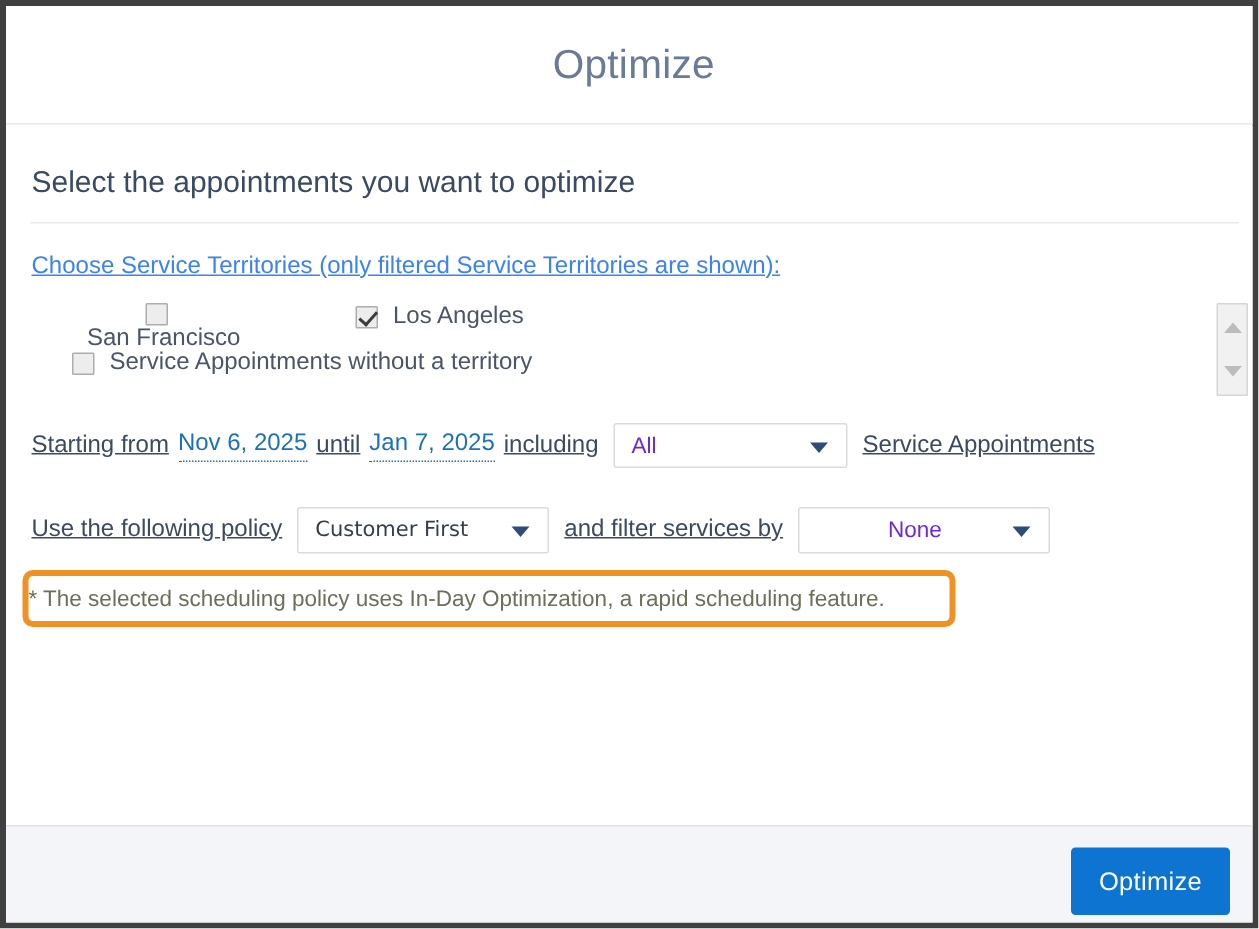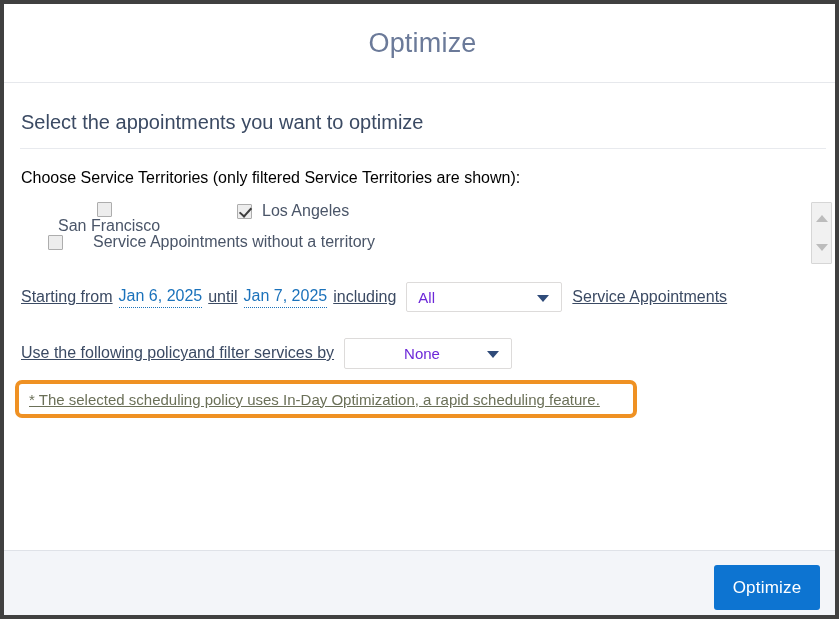--- a/index.html
+++ b/index.html
@@ -63,39 +63,40 @@
     left: 16px; top: 64px;
     width: 806px;
     height: 1px;
     background: #e8eaee;
   }
 
   .territories-label {
     position: absolute;
     left: 17px; top: 85px;
     font-size: 16px;
-    color: #000000;
+    color: #3b82f6;
     font-weight: 400;
+    text-decoration: underline;
   }
 
   
   .territory-list {
     position: absolute;
     left: 17px; top: 118px;
     width: 780px;
     height: 58px;
   }
   .cb-row {
     position: absolute;
     display: flex;
     align-items: center;
   }
   .cb-row.r1c1 { left: 27px; top: 0px; flex-direction: column; }
   .cb-row.r1c2 { left: 216px; top: 0px; }
-  .cb-row.r2c1 { left: 27px; top: 31px; gap: 20px; }
+  .cb-row.r2c1 { left: 27px; top: 31px; }
 
   .cbox {
     width: 15px;
     height: 15px;
     box-sizing: border-box;
     border: 1px solid #adadad;
     background: #ededed;
     border-radius: 1px;
     display: inline-block;
     position: relative;
@@ -239,23 +240,22 @@
     box-sizing: border-box;
     border: 4px solid #ef9123;
     border-radius: 7px;
     background: #ffffff;
     display: flex;
     align-items: center;
   }
   .warning-text {
     font-size: 15px;
     color: #6b7058;
-    padding-left: 10px;
-    white-space: nowrap;
-    text-decoration: underline;
+    padding-left: 0;
+    white-space: nowrap;
   }
 
   
   .modal-footer {
     position: absolute;
     left: 0; top: 546px;
     width: 837px;
     height: 71px;
     box-sizing: border-box;
     background: #f3f5f9;
@@ -313,39 +313,43 @@
     </div>
 
     <div class="terr-scrollbar">
       <span class="sb-arrow up"></span>
       <span class="sb-arrow down"></span>
     </div>
 
     <div class="row-dates">
       <span class="plain-text">Starting from</span>
       <span class="gap-s"></span>
-      <span class="date-link">Jan 6, 2025</span>
+      <span class="date-link">Nov 6, 2025</span>
       <span class="gap-s"></span>
       <span class="plain-text">until</span>
       <span class="gap-s"></span>
       <span class="date-link">Jan 7, 2025</span>
       <span class="gap-s"></span>
       <span class="plain-text">including</span>
 
       <span class="select-box sel-all">
         <span class="sel-value">All</span>
         <span class="caret"></span>
       </span>
 
       <span class="plain-text">Service Appointments</span>
     </div>
 
     <div class="row-policy">
       <span class="plain-text">Use the following policy</span>
 
+      <span class="select-box sel-policy">
+        <span class="sel-value">Customer First</span>
+        <span class="caret"></span>
+      </span>
 
       <span class="plain-text">and filter services by</span>
 
       <span class="select-box sel-none">
         <span class="sel-value">None</span>
         <span class="caret"></span>
       </span>
     </div>
 
     <div class="warning-callout">

